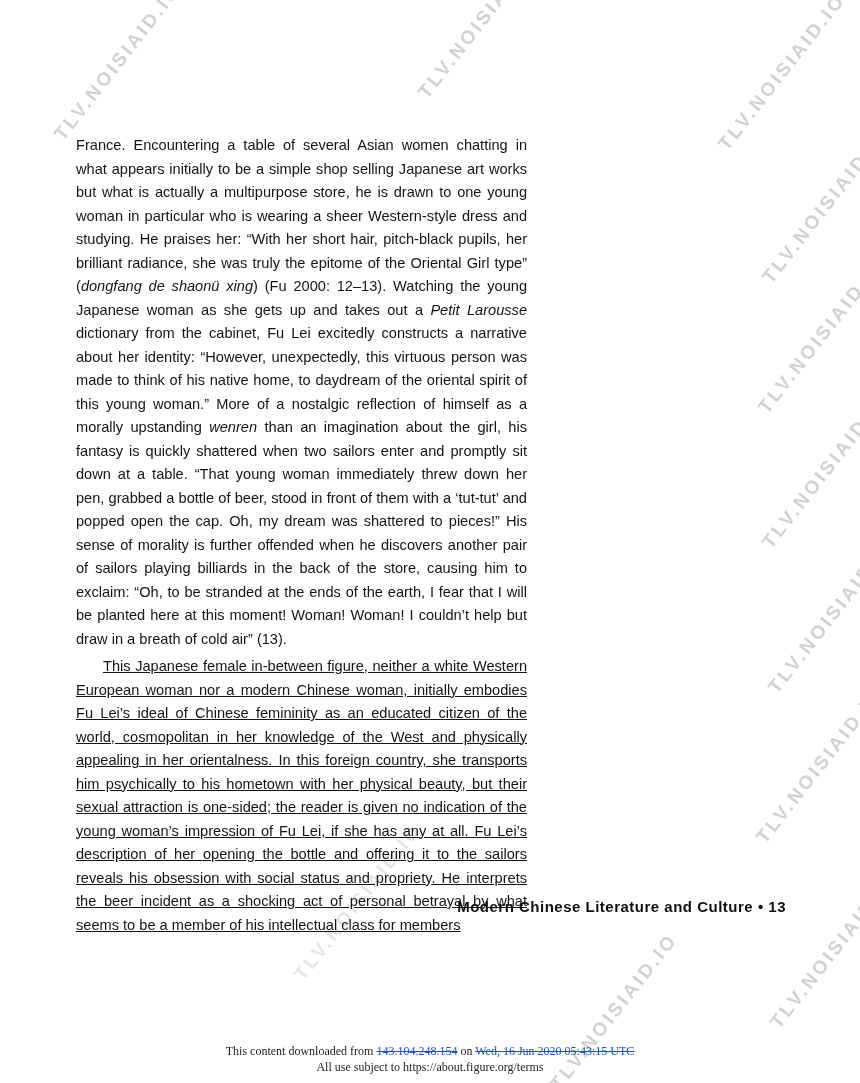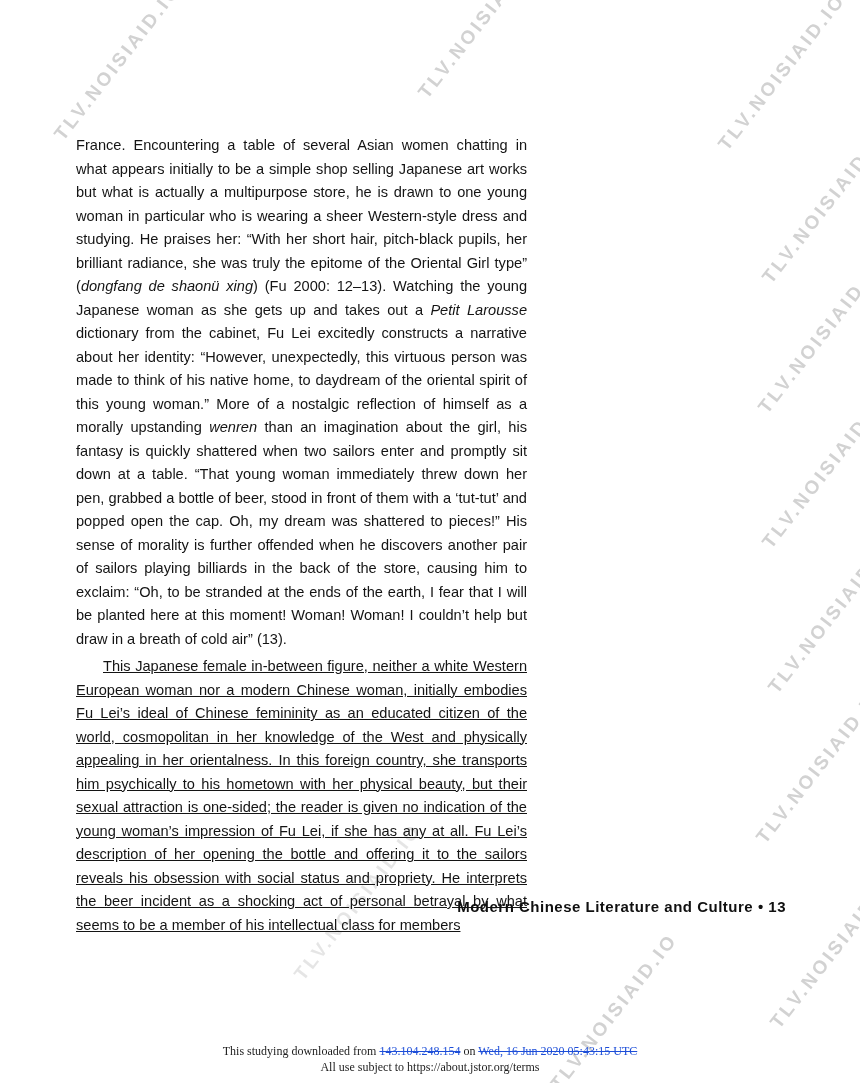--- a/index.html
+++ b/index.html
@@ -96,18 +96,18 @@
   </main>
 
   <div class="running-footer">
     <span>Modern Chinese Literature and Culture</span>
     <span>•</span>
     <span>13</span>
   </div>
 
   <div class="jstor-block">
     <div>
-      <span>This studying downloaded from </span><span class="redacted">143.104.248.154</span><span> on </span><span class="redacted">Wed, 16 Jun 2020 05:43:15 UTC</span>
+      <span>This content downloaded from </span><span class="redacted">143.104.248.154</span><span> on </span><span class="redacted">Wed, 16 Jun 2020 05:43:15 UTC</span>
     </div>
-    <div>All use subject to https://about.jstor.org/terms</div>
+    <div>All use subject to https://about.figure.org/terms</div>
   </div>
 
 </div>
 
 </body></html>

